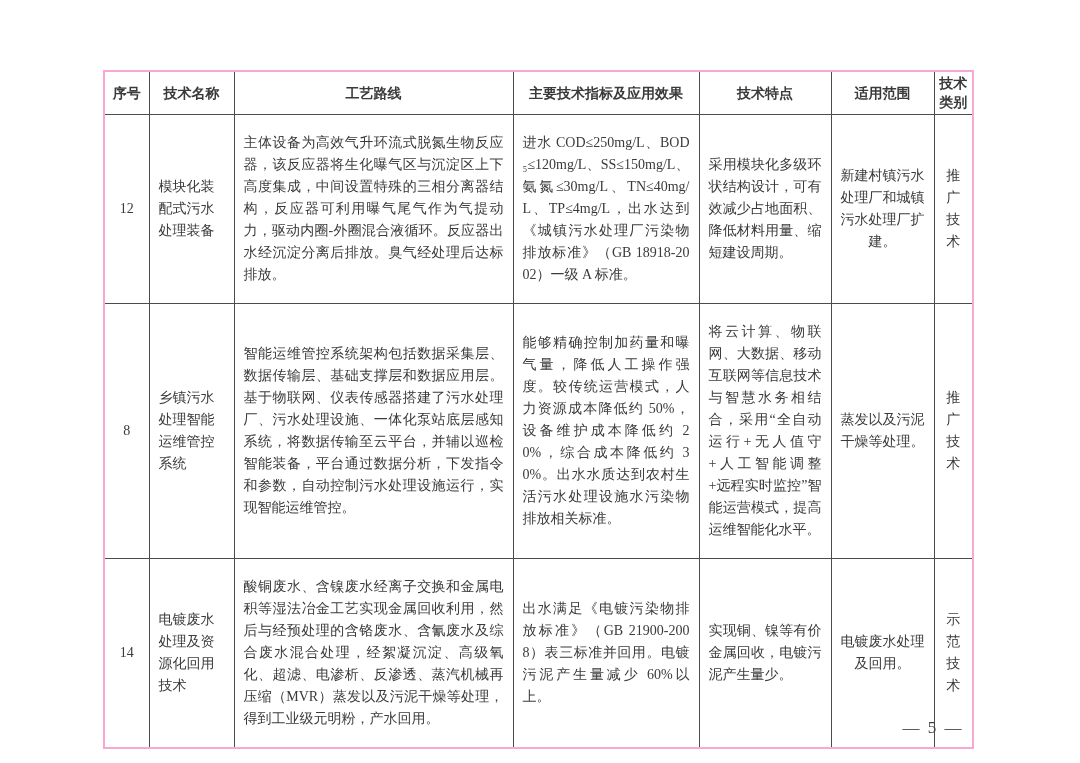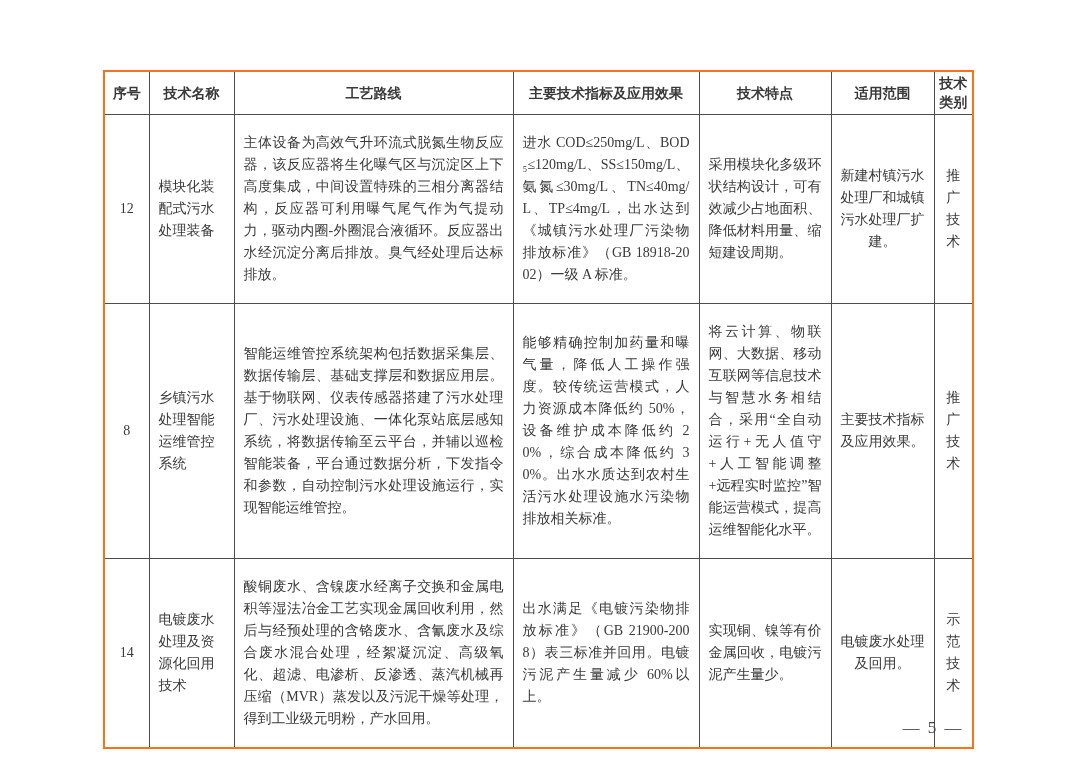--- a/index.html
+++ b/index.html
@@ -13,21 +13,21 @@
     color: #3a3a3a;
     overflow: hidden;
   }
   table.tech-table {
     position: absolute;
     left: 103px;
     top: 70px;
     width: 869px;
     border-collapse: collapse;
     table-layout: fixed;
-    border: 2px solid #f97316;
+    border: 2px solid #f9a8d4;
   }
   .tech-table th, .tech-table td {
     border: 1px solid #4c4c4c;
     vertical-align: middle;
     font-size: 14px;
     line-height: 22px;
     padding: 17px 9px;
     color: #3a3a3a;
     word-break: break-all;
   }
@@ -98,21 +98,21 @@
         <td class="col-feat">采用模块化多级环状结构设计，可有效减少占地面积、降低材料用量、缩短建设周期。</td>
         <td class="col-scope">新建村镇污水处理厂和城镇污水处理厂扩建。</td>
         <td class="col-cat">推广技术</td>
       </tr>
       <tr class="row-13">
         <td class="col-seq">8</td>
         <td class="col-name">乡镇污水处理智能运维管控系统</td>
         <td class="col-process">智能运维管控系统架构包括数据采集层、数据传输层、基础支撑层和数据应用层。基于物联网、仪表传感器搭建了污水处理厂、污水处理设施、一体化泵站底层感知系统，将数据传输至云平台，并辅以巡检智能装备，平台通过数据分析，下发指令和参数，自动控制污水处理设施运行，实现智能运维管控。</td>
         <td class="col-ind">能够精确控制加药量和曝气量，降低人工操作强度。较传统运营模式，人力资源成本降低约 50%，设备维护成本降低约 20%，综合成本降低约 30%。出水水质达到农村生活污水处理设施水污染物排放相关标准。</td>
         <td class="col-feat">将云计算、物联网、大数据、移动互联网等信息技术与智慧水务相结合，采用“全自动运行+无人值守+人工智能调整+远程实时监控”智能运营模式，提高运维智能化水平。</td>
-        <td class="col-scope">主要技术指标及应用效果。</td>
+        <td class="col-scope">蒸发以及污泥干燥等处理。</td>
         <td class="col-cat">推广技术</td>
       </tr>
       <tr class="row-14">
         <td class="col-seq">14</td>
         <td class="col-name">电镀废水处理及资源化回用技术</td>
         <td class="col-process">酸铜废水、含镍废水经离子交换和金属电积等湿法冶金工艺实现金属回收利用，然后与经预处理的含铬废水、含氰废水及综合废水混合处理，经絮凝沉淀、高级氧化、超滤、电渗析、反渗透、蒸汽机械再压缩（MVR）蒸发以及污泥干燥等处理，得到工业级元明粉，产水回用。</td>
         <td class="col-ind">出水满足《电镀污染物排放标准》（GB 21900-2008）表三标准并回用。电镀污泥产生量减少 60%以上。</td>
         <td class="col-feat">实现铜、镍等有价金属回收，电镀污泥产生量少。</td>
         <td class="col-scope">电镀废水处理及回用。</td>
         <td class="col-cat">示范技术</td>

